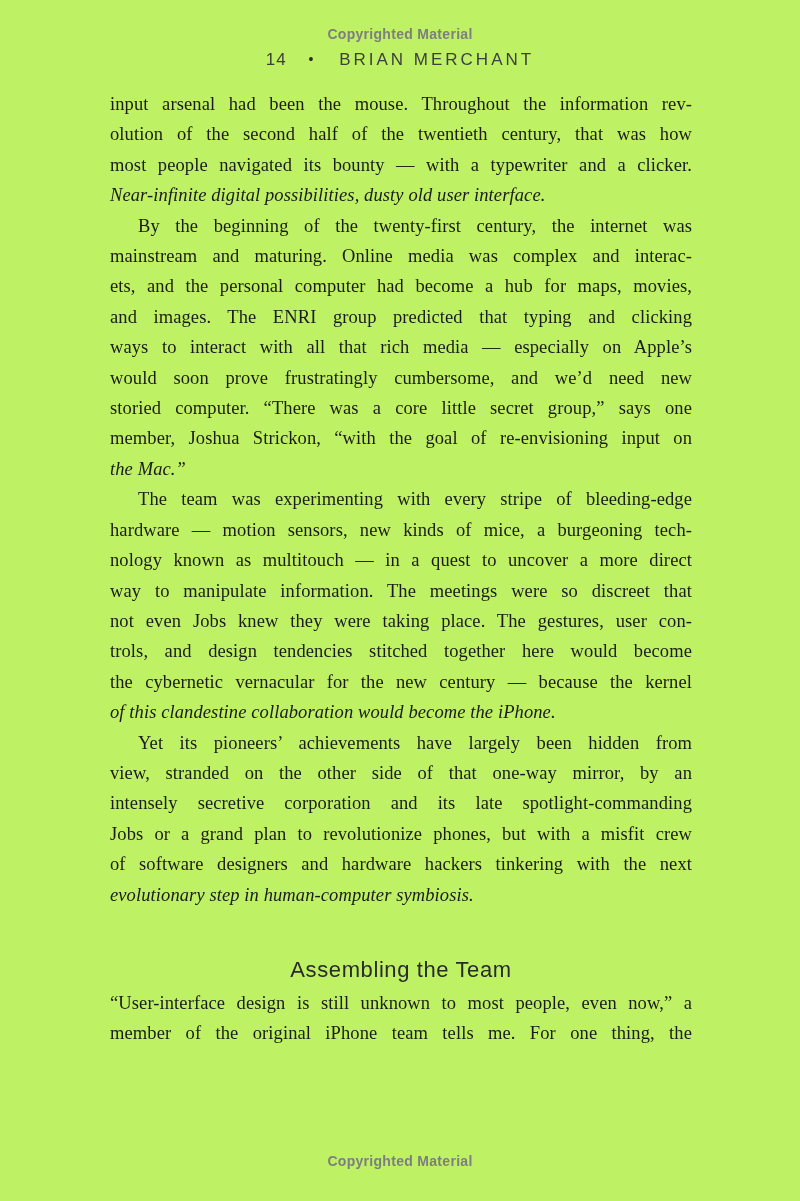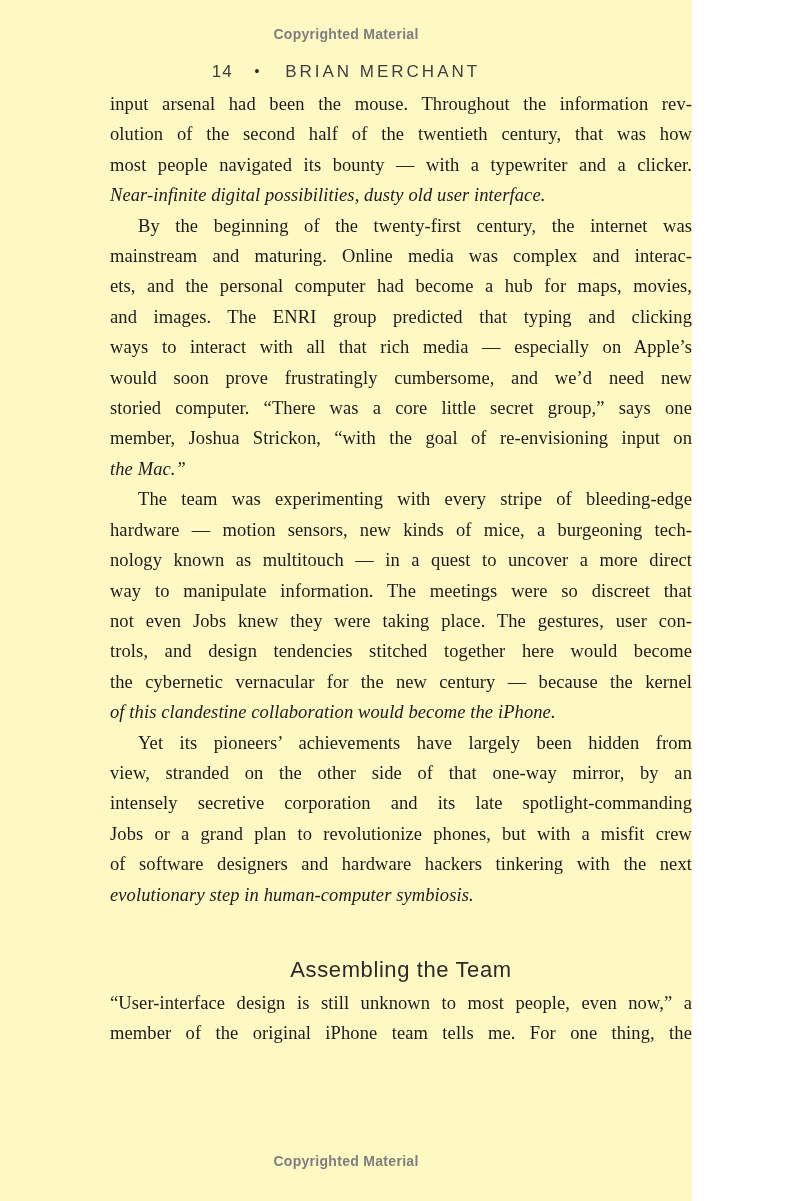--- a/index.html
+++ b/index.html
@@ -2,44 +2,44 @@
 <html><head>
 <meta charset="utf-8">
 <style>
   html, body {
     margin: 0;
     padding: 0;
     background: #ffffff;
   }
   .page {
     position: relative;
-    width: 692px;
+    width: 800px;
     height: 1201px;
-    background: #fef9c3;
+    background: #bef264;
     overflow: hidden;
     font-family: "Liberation Serif", serif;
   }
   
   .watermark {
     position: absolute;
     left: 0;
     width: 100%;
     text-align: center;
     font-family: "Liberation Sans", sans-serif;
     font-weight: bold;
     font-size: 14px;
     letter-spacing: 0.3px;
     color: #7e7e7e;
   }
   .watermark.top { top: 26px; }
   .watermark.bottom { top: 1153px; }
   
   .running-header {
     position: absolute;
-    top: 62px;
+    top: 50px;
     left: 0;
     width: 100%;
     text-align: center;
     font-family: "Liberation Sans", sans-serif;
     font-weight: 300;
     font-size: 17px;
     letter-spacing: 3px;
     color: #3e3e3e;
     white-space: nowrap;
   }

